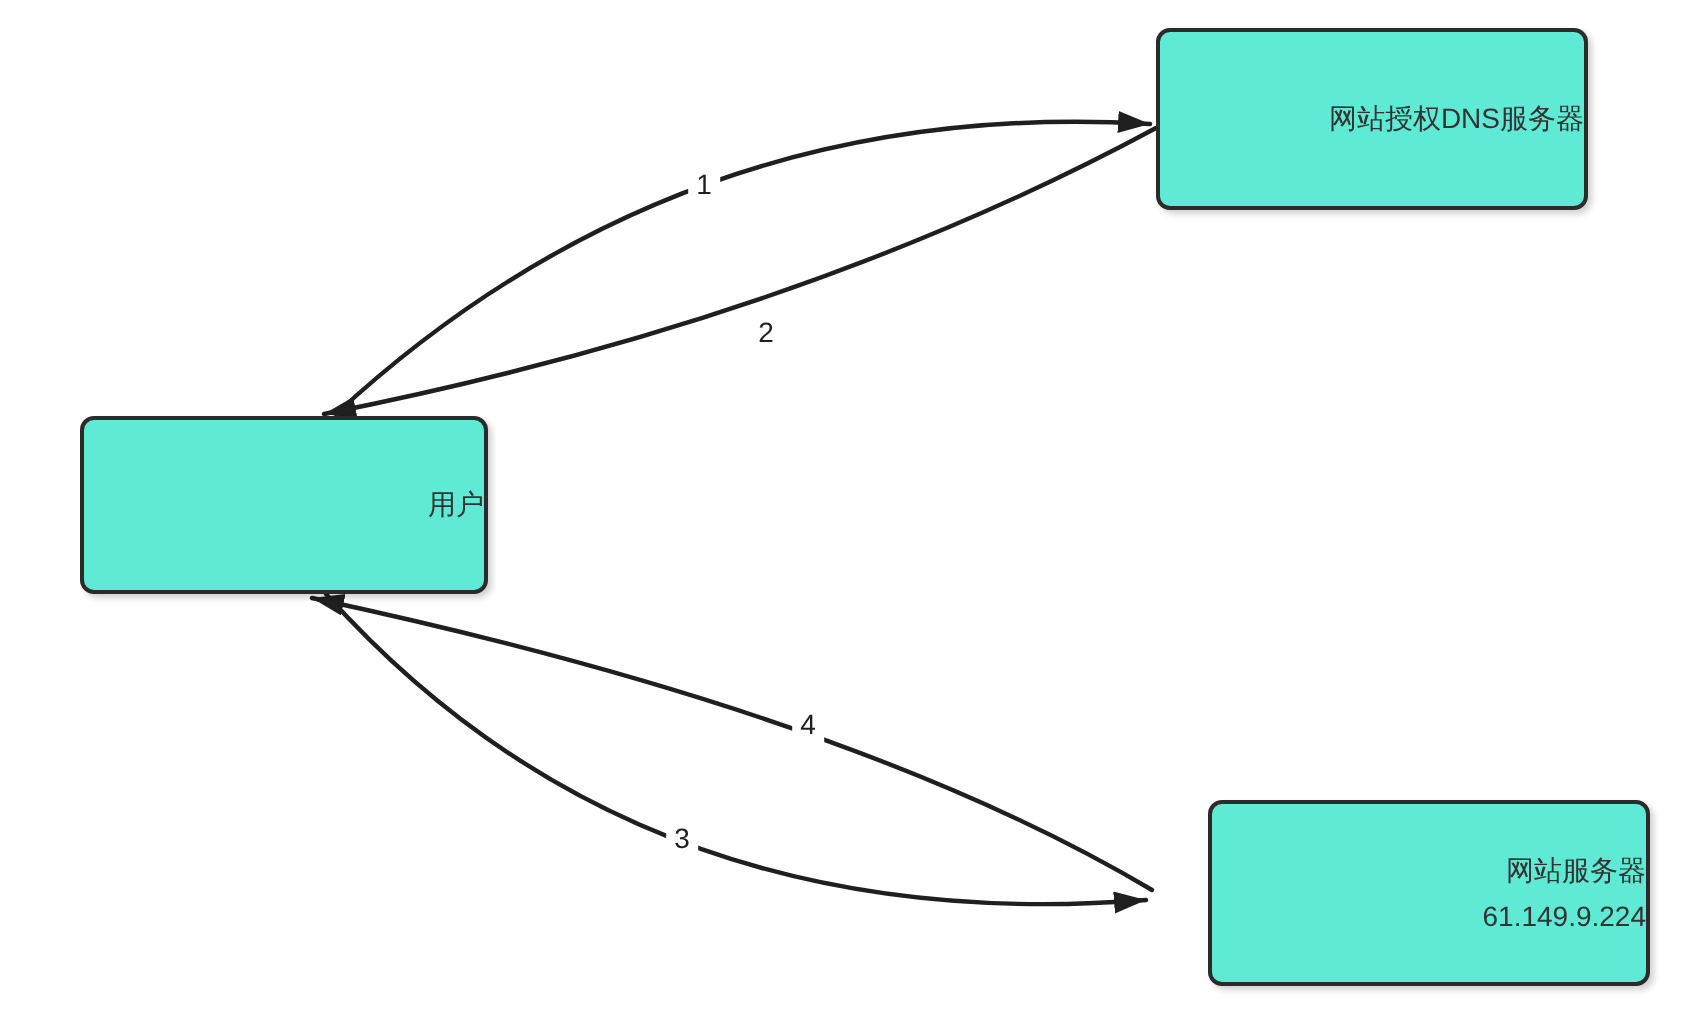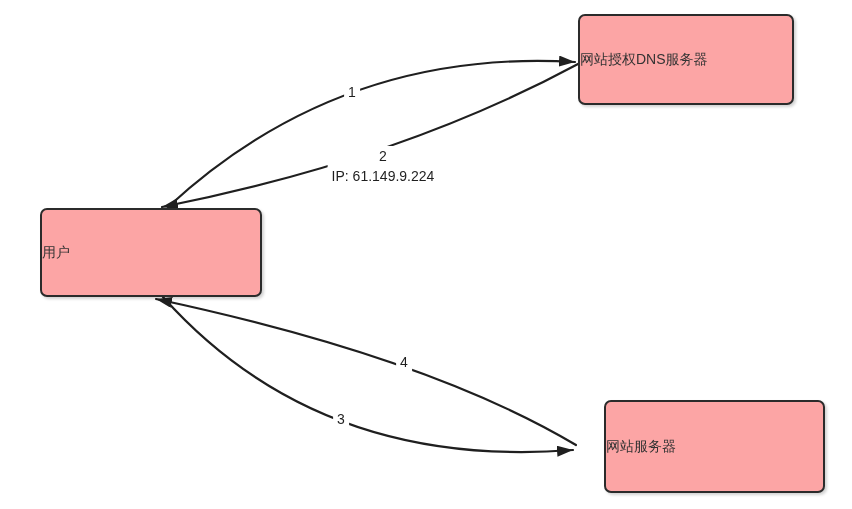--- a/index.html
+++ b/index.html
@@ -21,36 +21,36 @@
     width: 852px; height: 509px;
   }
   .edge {
     fill: none;
     stroke: #1f1f1f;
     stroke-width: 2.2;
     stroke-linecap: round;
   }
   .node {
     position: absolute;
-    background: #fca5a5;
+    background: #5eead4;
     border: 2.5px solid #2b2b2b;
     border-radius: 7px;
     box-shadow: 2px 2px 3px rgba(0,0,0,0.18);
     display: flex;
     flex-direction: column;
-    align-items: flex-start;
+    align-items: flex-end;
     justify-content: center;
     text-align: center;
     color: #333333;
     font-size: 14px;
     line-height: 23px;
     box-sizing: border-box;
   }
   .node-dns    { left: 578px; top: 14px;  width: 216px; height: 91px; }
-  .node-user   { left: 40px;  top: 208px; width: 222px; height: 89px; }
+  .node-user   { left: 40px;  top: 208px; width: 204px; height: 89px; }
   .node-server { left: 604px; top: 400px; width: 221px; height: 93px; }
   .edge-label {
     position: absolute;
     transform: translate(-50%, -50%);
     background: #ffffff;
     padding: 0 4px;
     font-size: 14px;
     color: #1f1f1f;
     text-align: center;
     line-height: 20px;
@@ -81,26 +81,26 @@
   <div class="node node-dns">
     <div>网站授权DNS服务器</div>
   </div>
 
   <div class="node node-user">
     <div>用户</div>
   </div>
 
   <div class="node node-server">
     <div>网站服务器</div>
+    <div>61.149.9.224</div>
   </div>
 
   <div class="edge-label lbl-1">1</div>
 
   <div class="edge-label lbl-2">
     <div>2</div>
-    <div>IP: 61.149.9.224</div>
   </div>
 
   <div class="edge-label lbl-3">3</div>
 
   <div class="edge-label lbl-4">4</div>
 
 </div>
 
 </body></html>

